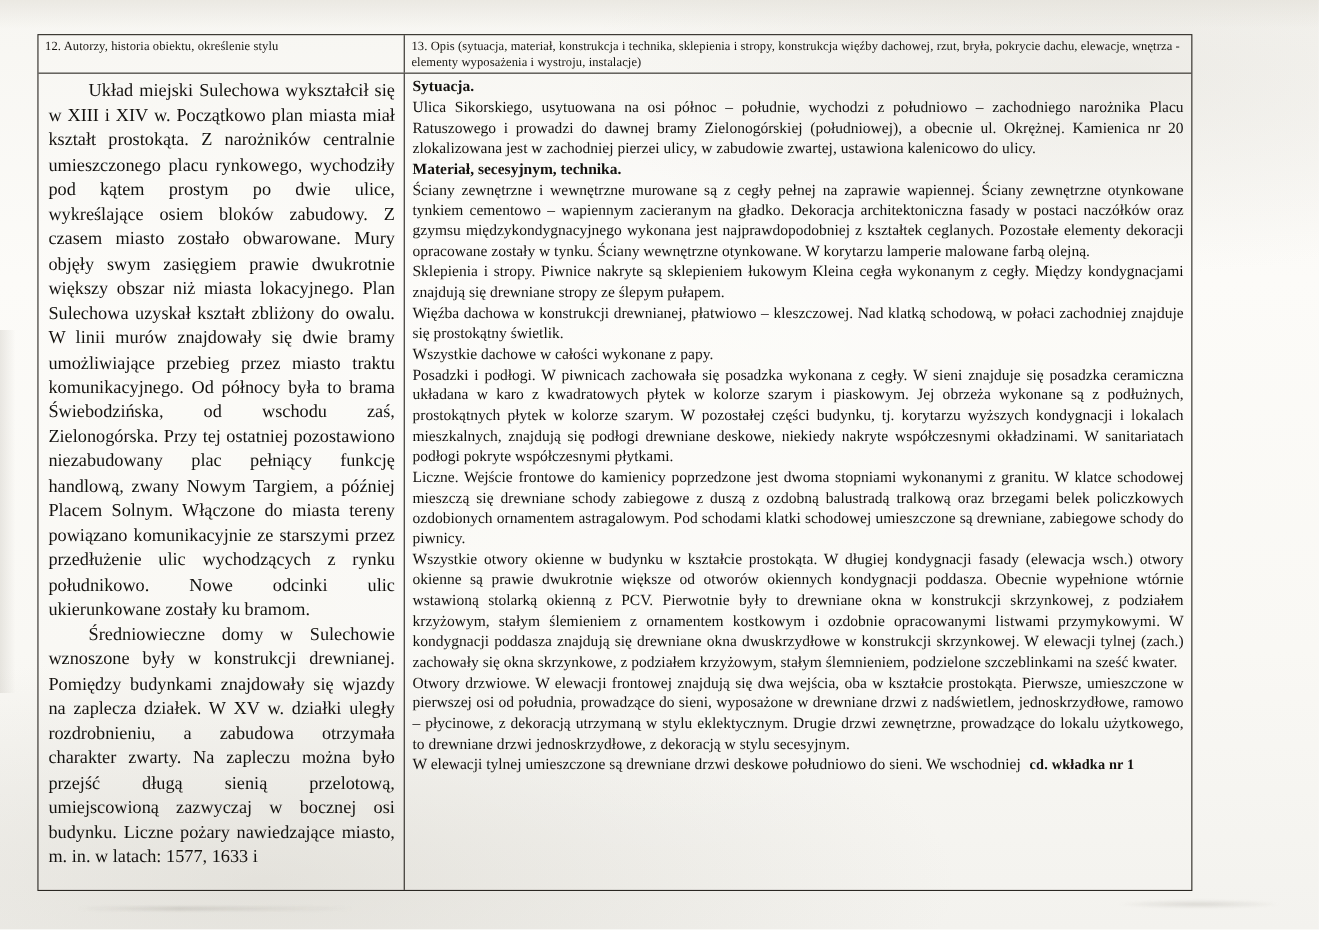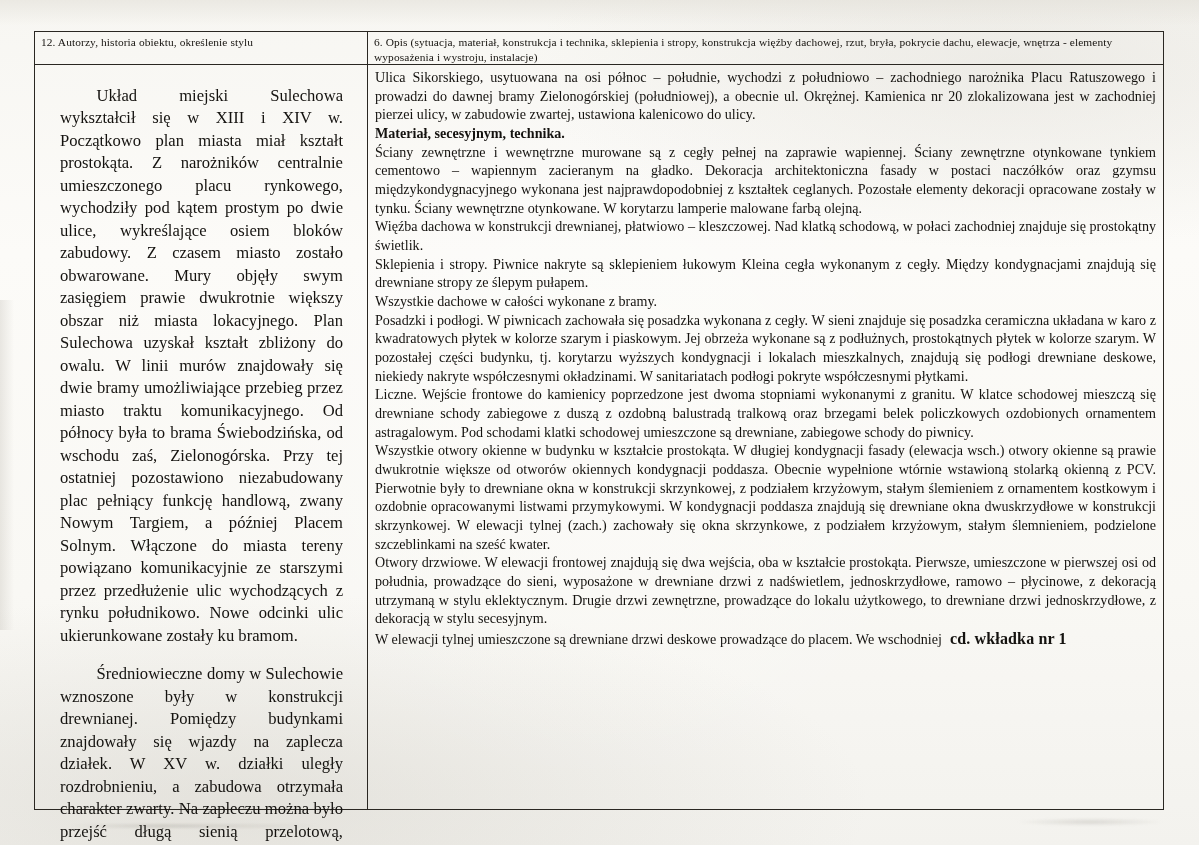--- a/index.html
+++ b/index.html
@@ -31,21 +31,21 @@
   .sheet {
     position: absolute;
     inset: 0;
     z-index: 1;
   }
 
   .doc-table {
     position: absolute;
     left: 34px;
     top: 31px;
-    width: 1130px;
+    width: 1050px;
     height: 779px;
     border: 1.6px solid #2a2722;
     box-sizing: border-box;
     display: flex;
     flex-direction: column;
     background: transparent;
   }
 
   .header-row {
     display: flex;
@@ -82,21 +82,21 @@
 
   .cell-left {
     padding: 4px 8px 4px 9px;
     font-size: 16.6px;
     line-height: 1.355;
     text-align: justify;
     text-justify: inter-word;
     hyphens: none;
   }
   .cell-left p {
-    margin: 16px;
+    margin: 0;
     text-indent: 2.2em;
     text-align: justify;
   }
   .cell-left p.last-para {
     text-align: justify;
   }
 
   .cell-right {
     padding: 3px 7px 3px 7px;
     font-size: 14.1px;
@@ -115,21 +115,21 @@
 
   .bold-head {
     font-weight: bold;
   }
   .u-head {
     text-underline-offset: 1.5px;
   }
 
   .contd {
     font-weight: bold;
-    font-size: 16px;
+    font-size: 13px;
     white-space: nowrap;
     letter-spacing: .15px;
     font-family: Liberation Serif, serif;
   }
   .contd-spacer { display: inline-block; width: 26px; }
 
   
   .artifact {
     position: absolute;
     pointer-events: none;
@@ -158,54 +158,55 @@
 <body>
 
 <div class="scan-noise"></div>
 
 <div class="sheet">
 
   <div class="doc-table">
 
     <div class="header-row">
       <div class="col-left hdr-cell">12. Autorzy, historia obiektu, określenie stylu</div>
-      <div class="col-right hdr-cell">6. Opis (sytuacja, materiał, konstrukcja i technika, sklepienia i stropy, konstrukcja więźby dachowej, rzut, bryła, pokrycie dachu, elewacje, wnętrza - elementy wyposażenia i wystroju, instalacje)</div>
+      <div class="col-right hdr-cell">13. Opis (sytuacja, materiał, konstrukcja i technika, sklepienia i stropy, konstrukcja więźby dachowej, rzut, bryła, pokrycie dachu, elewacje, wnętrza - elementy wyposażenia i wystroju, instalacje)</div>
     </div>
 
     <div class="body-row">
 
       <div class="col-left cell-left">
         <p>Układ miejski Sulechowa wykształcił się w XIII i XIV w. Początkowo plan miasta miał kształt prostokąta. Z narożników centralnie umieszczonego placu rynkowego, wychodziły pod kątem prostym po dwie ulice, wykreślające osiem bloków zabudowy. Z czasem miasto zostało obwarowane. Mury objęły swym zasięgiem prawie dwukrotnie większy obszar niż miasta lokacyjnego. Plan Sulechowa uzyskał kształt zbliżony do owalu. W linii murów znajdowały się dwie bramy umożliwiające przebieg przez miasto traktu komunikacyjnego. Od północy była to brama Świebodzińska, od wschodu zaś, Zielonogórska. Przy tej ostatniej pozostawiono niezabudowany plac pełniący funkcję handlową, zwany Nowym Targiem, a później Placem Solnym. Włączone do miasta tereny powiązano komunikacyjnie ze starszymi przez przedłużenie ulic wychodzących z rynku południkowo. Nowe odcinki ulic ukierunkowane zostały ku bramom.</p>
         <p class="last-para"><span>Średniowieczne domy w Sulechowie wznoszone były w konstrukcji drewnianej. Pomiędzy budynkami znajdowały się wjazdy na zaplecza działek. W XV w. działki uległy rozdrobnieniu, a zabudowa otrzymała charakter zwarty. Na zapleczu można było przejść długą sienią przelotową, umiejscowioną zazwyczaj w bocznej osi budynku. Liczne pożary nawiedzające miasto, m. in. w latach: 1577, 1633 i</span><span class="contd-spacer"></span></p>
       </div>
 
       <div class="col-right cell-right">
 
+        <p class="nojust"><span class="bold-head">Sytuacja.</span></p>
         <p>Ulica Sikorskiego, usytuowana na osi północ – południe, wychodzi z południowo – zachodniego narożnika Placu Ratuszowego i prowadzi do dawnej bramy Zielonogórskiej (południowej), a obecnie ul. Okrężnej. Kamienica nr 20 zlokalizowana jest w zachodniej pierzei ulicy, w zabudowie zwartej, ustawiona kalenicowo do ulicy.</p>
 
         <p class="nojust"><span class="bold-head">Materiał, secesyjnym, technika.</span></p>
 
         <p><span class="u-head">Ściany</span><span> zewnętrzne i wewnętrzne murowane są z cegły pełnej na zaprawie wapiennej. Ściany zewnętrzne otynkowane tynkiem cementowo – wapiennym zacieranym na gładko. Dekoracja architektoniczna fasady w postaci naczółków oraz gzymsu międzykondygnacyjnego wykonana jest najprawdopodobniej z kształtek ceglanych. Pozostałe elementy dekoracji opracowane zostały w tynku. Ściany wewnętrzne otynkowane. W korytarzu lamperie malowane farbą olejną.</span></p>
 
+        <p><span class="u-head">Sklepienia i stropy</span><span>. Piwnice nakryte są sklepieniem łukowym Kleina cegła wykonanym z cegły. Między kondygnacjami znajdują się drewniane stropy ze ślepym pułapem.</span></p>
+
         <p><span class="u-head">Więźba dachowa</span><span> w konstrukcji drewnianej, płatwiowo – kleszczowej. Nad klatką schodową, w połaci zachodniej znajduje się prostokątny świetlik.</span></p>
 
-        <p><span class="u-head">Sklepienia i stropy</span><span>. Piwnice nakryte są sklepieniem łukowym Kleina cegła wykonanym z cegły. Między kondygnacjami znajdują się drewniane stropy ze ślepym pułapem.</span></p>
-
-        <p class="nojust"><span class="u-head">Wszystkie dachowe</span><span> w całości wykonane z bramy.</span></p>
+        <p class="nojust"><span class="u-head">Wszystkie dachowe</span><span> w całości wykonane z papy.</span></p>
 
         <p><span class="u-head">Posadzki i podłogi</span><span>. W piwnicach zachowała się posadzka wykonana z cegły. W sieni znajduje się posadzka ceramiczna układana w karo z kwadratowych płytek w kolorze szarym i piaskowym. Jej obrzeża wykonane są z podłużnych, prostokątnych płytek w kolorze szarym. W pozostałej części budynku, tj. korytarzu wyższych kondygnacji i lokalach mieszkalnych, znajdują się podłogi drewniane deskowe, niekiedy nakryte współczesnymi okładzinami. W sanitariatach podłogi pokryte współczesnymi płytkami.</span></p>
 
         <p><span class="u-head">Liczne</span><span>. Wejście frontowe do kamienicy poprzedzone jest dwoma stopniami wykonanymi z granitu. W klatce schodowej mieszczą się drewniane schody zabiegowe z duszą z ozdobną balustradą tralkową oraz brzegami belek policzkowych ozdobionych ornamentem astragalowym. Pod schodami klatki schodowej umieszczone są drewniane, zabiegowe schody do piwnicy.</span></p>
 
         <p><span>Wszystkie </span><span class="u-head">otwory okienne</span><span> w budynku w kształcie prostokąta. W długiej kondygnacji fasady (elewacja wsch.) otwory okienne są prawie dwukrotnie większe od otworów okiennych kondygnacji poddasza. Obecnie wypełnione wtórnie wstawioną stolarką okienną z PCV. Pierwotnie były to drewniane okna w konstrukcji skrzynkowej, z podziałem krzyżowym, stałym ślemieniem z ornamentem kostkowym i ozdobnie opracowanymi listwami przymykowymi. W kondygnacji poddasza znajdują się drewniane okna dwuskrzydłowe w konstrukcji skrzynkowej. W elewacji tylnej (zach.) zachowały się okna skrzynkowe, z podziałem krzyżowym, stałym ślemnieniem, podzielone szczeblinkami na sześć kwater.</span></p>
 
 
         <p><span class="u-head">Otwory drzwiowe.</span><span> W elewacji frontowej znajdują się dwa wejścia, oba w kształcie prostokąta. Pierwsze, umieszczone w pierwszej osi od południa, prowadzące do sieni, wyposażone w drewniane drzwi z nadświetlem, jednoskrzydłowe, ramowo – płycinowe, z dekoracją utrzymaną w stylu eklektycznym. Drugie drzwi zewnętrzne, prowadzące do lokalu użytkowego, to drewniane drzwi jednoskrzydłowe, z dekoracją w stylu secesyjnym.</span></p>
 
-        <p class="nojust"><span>W elewacji tylnej umieszczone są drewniane drzwi deskowe prowadzące do placem. We wschodniej</span><span class="contd-spacer" style="width:8px"></span><span class="contd">cd. wkładka nr 1</span></p>
+        <p class="nojust"><span>W elewacji tylnej umieszczone są drewniane drzwi deskowe południowo do sieni. We wschodniej</span><span class="contd-spacer" style="width:8px"></span><span class="contd">cd. wkładka nr 1</span></p>
 
       </div>
 
     </div>
 
   </div>
 
 </div>
 
 <div class="artifact art-c"></div>

